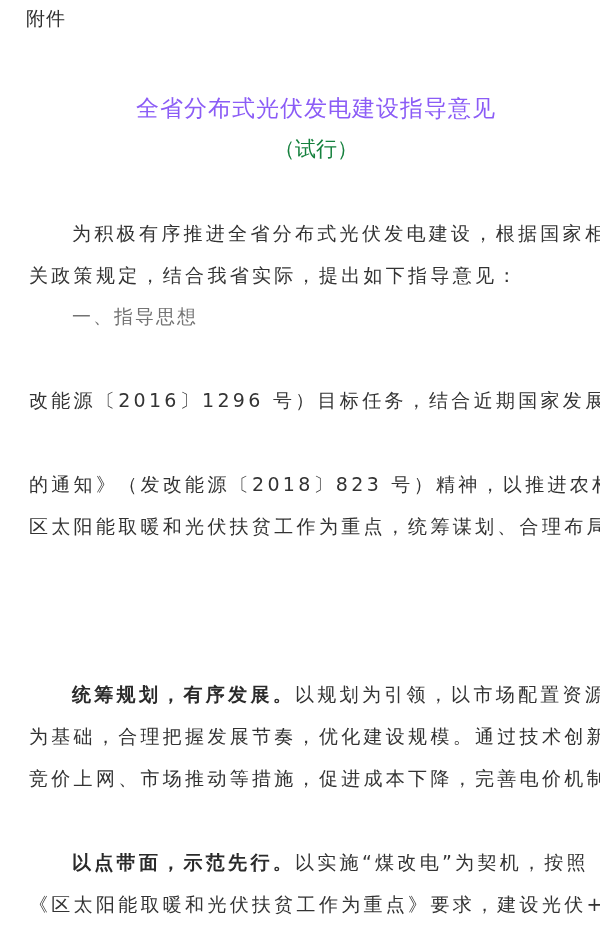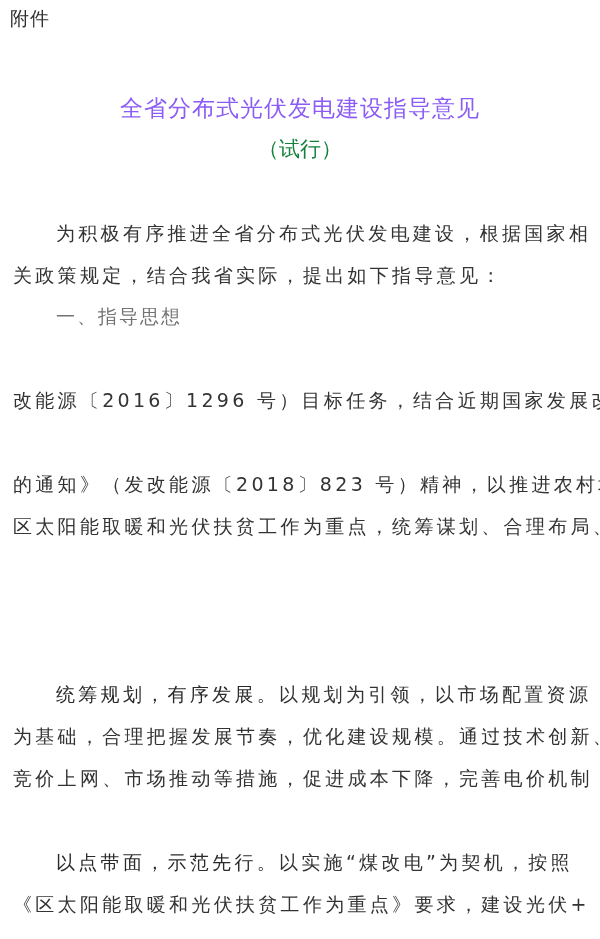--- a/index.html
+++ b/index.html
@@ -3,41 +3,41 @@
 <meta charset="utf-8">
 <style>
   html, body { margin: 0; padding: 0; }
   body {
     width: 600px; height: 939px; overflow: hidden;
     background: #ffffff;
     font-family: "DejaVu Sans", "Liberation Sans", sans-serif;
     color: #333333;
     position: relative;
   }
-  .page { position: absolute; left: 0; top: 0; width: 488px; height: 939px; border-radius: 26px; }
+  .page { position: absolute; left: 16px; top: 0; width: 488px; height: 939px; border-radius: 26px; }
   .attach {
     position: absolute; left: 10px; top: 6px;
     font-size: 19px; letter-spacing: 1px; color: #2e2e2e;
   }
   .title {
     position: absolute; left: 0; width: 600px; top: 93px;
     text-align: center; font-size: 23px; color: #8b5cf6; letter-spacing: 1px;
   }
   .subtitle {
     position: absolute; left: 0; width: 600px; top: 135px;
     text-align: center; font-size: 21px; color: #15803d;
   }
   .line {
     position: absolute; left: 13px; width: 574px;
     font-size: 19px; white-space: nowrap; color: #333333;
     letter-spacing: 3.3px; height: 30px; line-height: 30px;
   }
   .indent { left: 56px; width: 531px; }
   .heading { font-weight: normal; letter-spacing: 2px; color: #737373; }
-  .bold { font-weight: normal; color: #2a2a2a; text-align: center; }
+  .bold { font-weight: bold; color: #2a2a2a; text-align: center; }
 </style>
 </head>
 <body>
 
 <div class="page">
   <div class="attach">附件</div>
   <div class="title">全省分布式光伏发电建设指导意见</div>
   <div class="subtitle">（试行）</div>
 
   <div class="line indent" style="top:218px">为积极有序推进全省分布式光伏发电建设，根据国家相</div>

